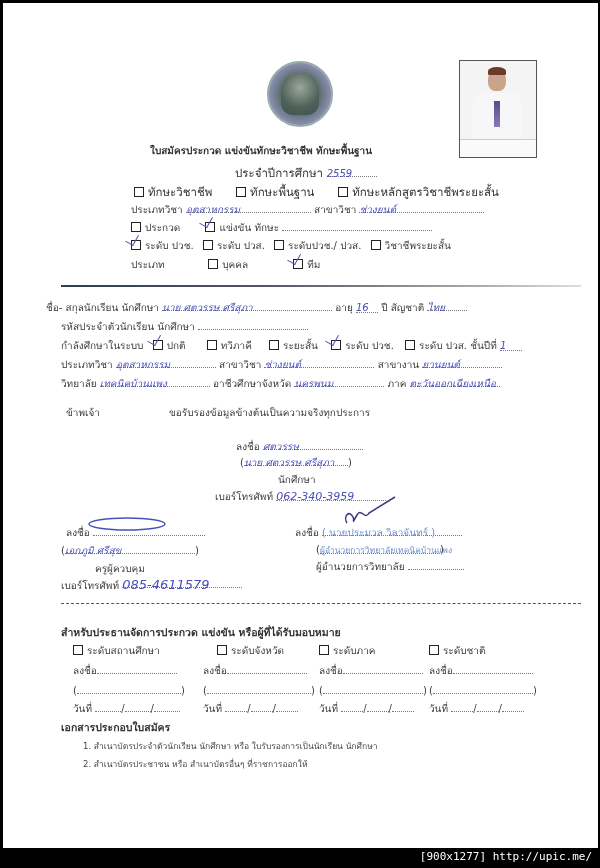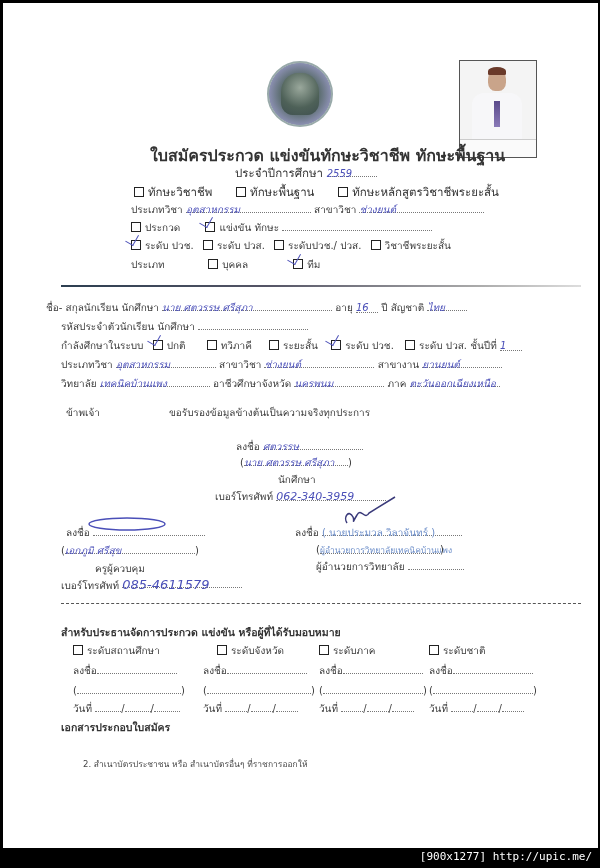--- a/index.html
+++ b/index.html
@@ -1,21 +1,21 @@
 <!DOCTYPE html>
 <html><head>
 <meta charset="utf-8">
 <style>
   html, body { margin:0; padding:0; }
   body { width:600px; height:868px; background:#000; position:relative; overflow:hidden;
          font-family:"DejaVu Sans", sans-serif; color:#333; }
   .page { position:absolute; left:3px; top:3px; width:595px; height:845px; background:#fff; }
   .abs { position:absolute; white-space:nowrap; }
   .t { font-size:10px; color:#3a3a3a; }
-  .tb { font-size:16px; font-weight:bold; color:#333; }
+  .tb { font-size:10px; font-weight:bold; color:#333; }
   .tm { font-size:11.5px; color:#333; }
   .hw { color:#4a4fb8; font-style:italic; font-size:10px; }
   .hw2 { color:#6a8cc8; font-size:10px; }
   .dots { border-bottom:1px dotted #777; display:inline-block; height:10px; vertical-align:baseline; }
   .cb { display:inline-block; width:10px; height:10px; border:1.6px solid #222; position:relative; vertical-align:-1px; margin-right:4px; box-sizing:border-box; }
   .cb.checked::after { content:""; position:absolute; left:1px; top:-4px; width:11px; height:8px;
         border-left:1.5px solid #4a4fb8; border-bottom:1.5px solid #4a4fb8; transform:rotate(-60deg); transform-origin:left bottom; }
   .divider { position:absolute; left:58px; width:520px; height:2px;
         background:linear-gradient(90deg,#2c3e50,#556,#aaa 80%,#ddd); }
   .divider2 { position:absolute; left:58px; width:520px; border-top:1px dashed #555; }
@@ -206,17 +206,18 @@
   </div>
 
   <div class="abs t" style="left:426px; top:640px;">
     <div><span class="cb"></span><span>ระดับชาติ</span></div>
     <div style="margin-top:5px;"><span>ลงชื่อ</span><span class="dots" style="width:80px;"></span></div>
     <div style="margin-top:5px;">(<span class="dots" style="width:100px;"></span>)</div>
     <div style="margin-top:5px;"><span>วันที่</span> <span class="dots" style="width:22px;"></span>/<span class="dots" style="width:22px;"></span>/<span class="dots" style="width:22px;"></span></div>
   </div>
 
   <div class="abs" style="left:58px; top:716px; font-size:10.5px; font-weight:bold; color:#333;">เอกสารประกอบใบสมัคร</div>
+  <div class="abs" style="left:80px; top:736px; font-size:8.5px; color:#444;">1.   สำเนาบัตรประจำตัวนักเรียน นักศึกษา หรือ ใบรับรองการเป็นนักเรียน นักศึกษา</div>
   <div class="abs" style="left:80px; top:754px; font-size:8.5px; color:#444;">2.   สำเนาบัตรประชาชน หรือ สำเนาบัตรอื่นๆ ที่ราชการออกให้</div>
 </div>
 
 <div class="footer-bar"></div>
 <div class="footer-text">[900x1277] http://upic.me/</div>
 
 </body></html>

